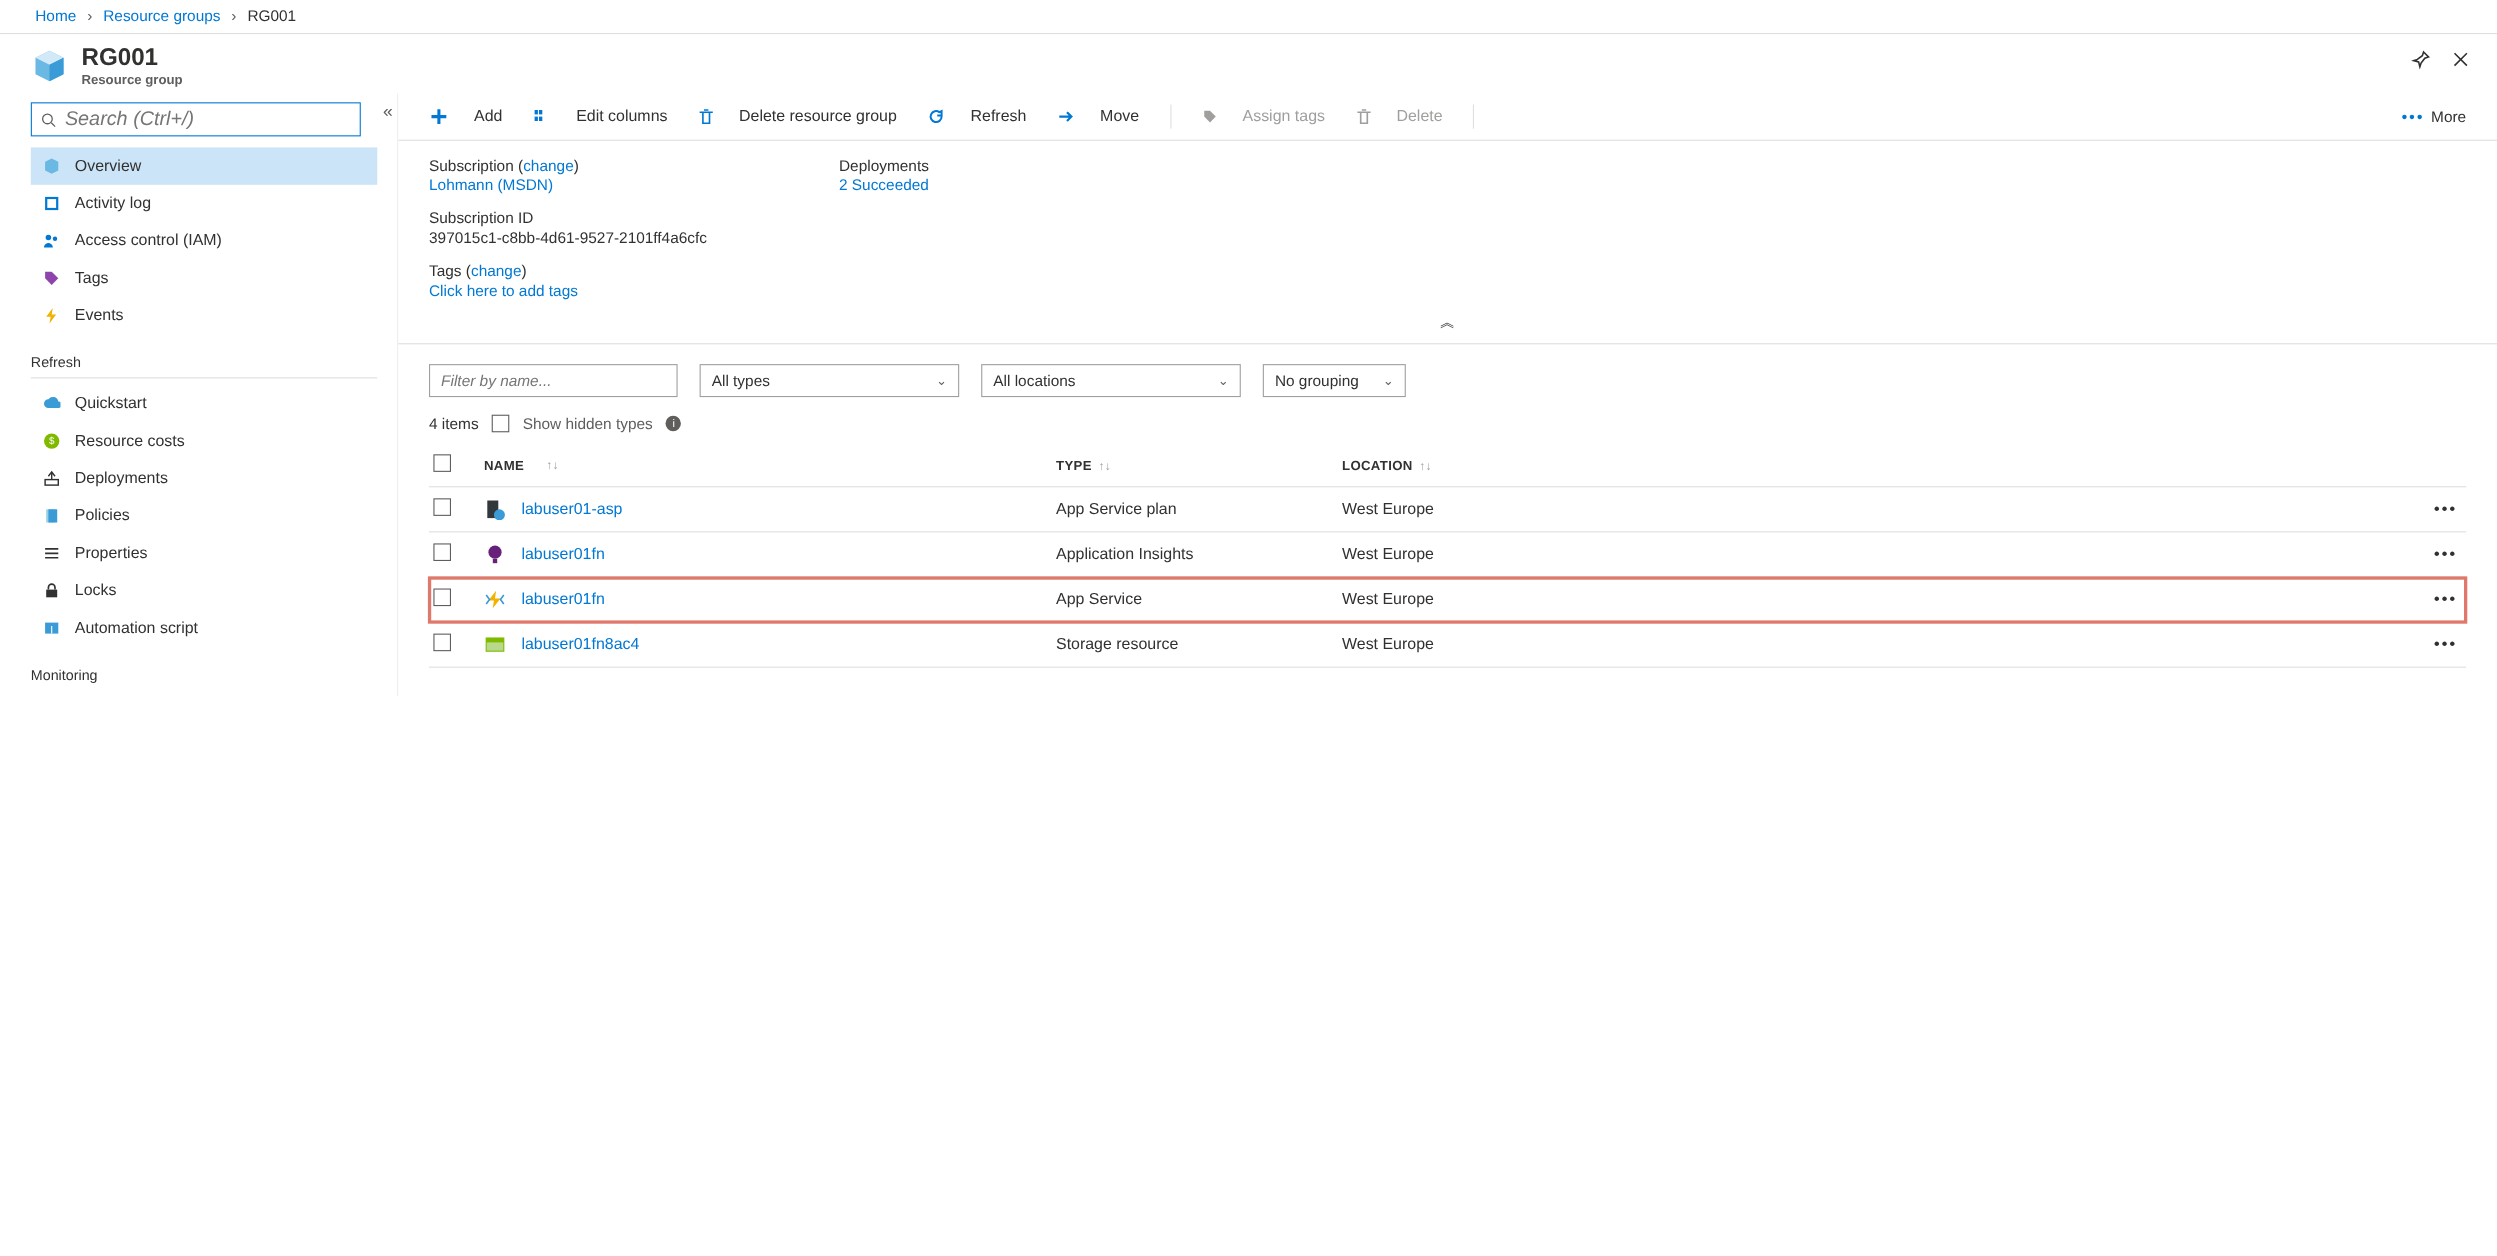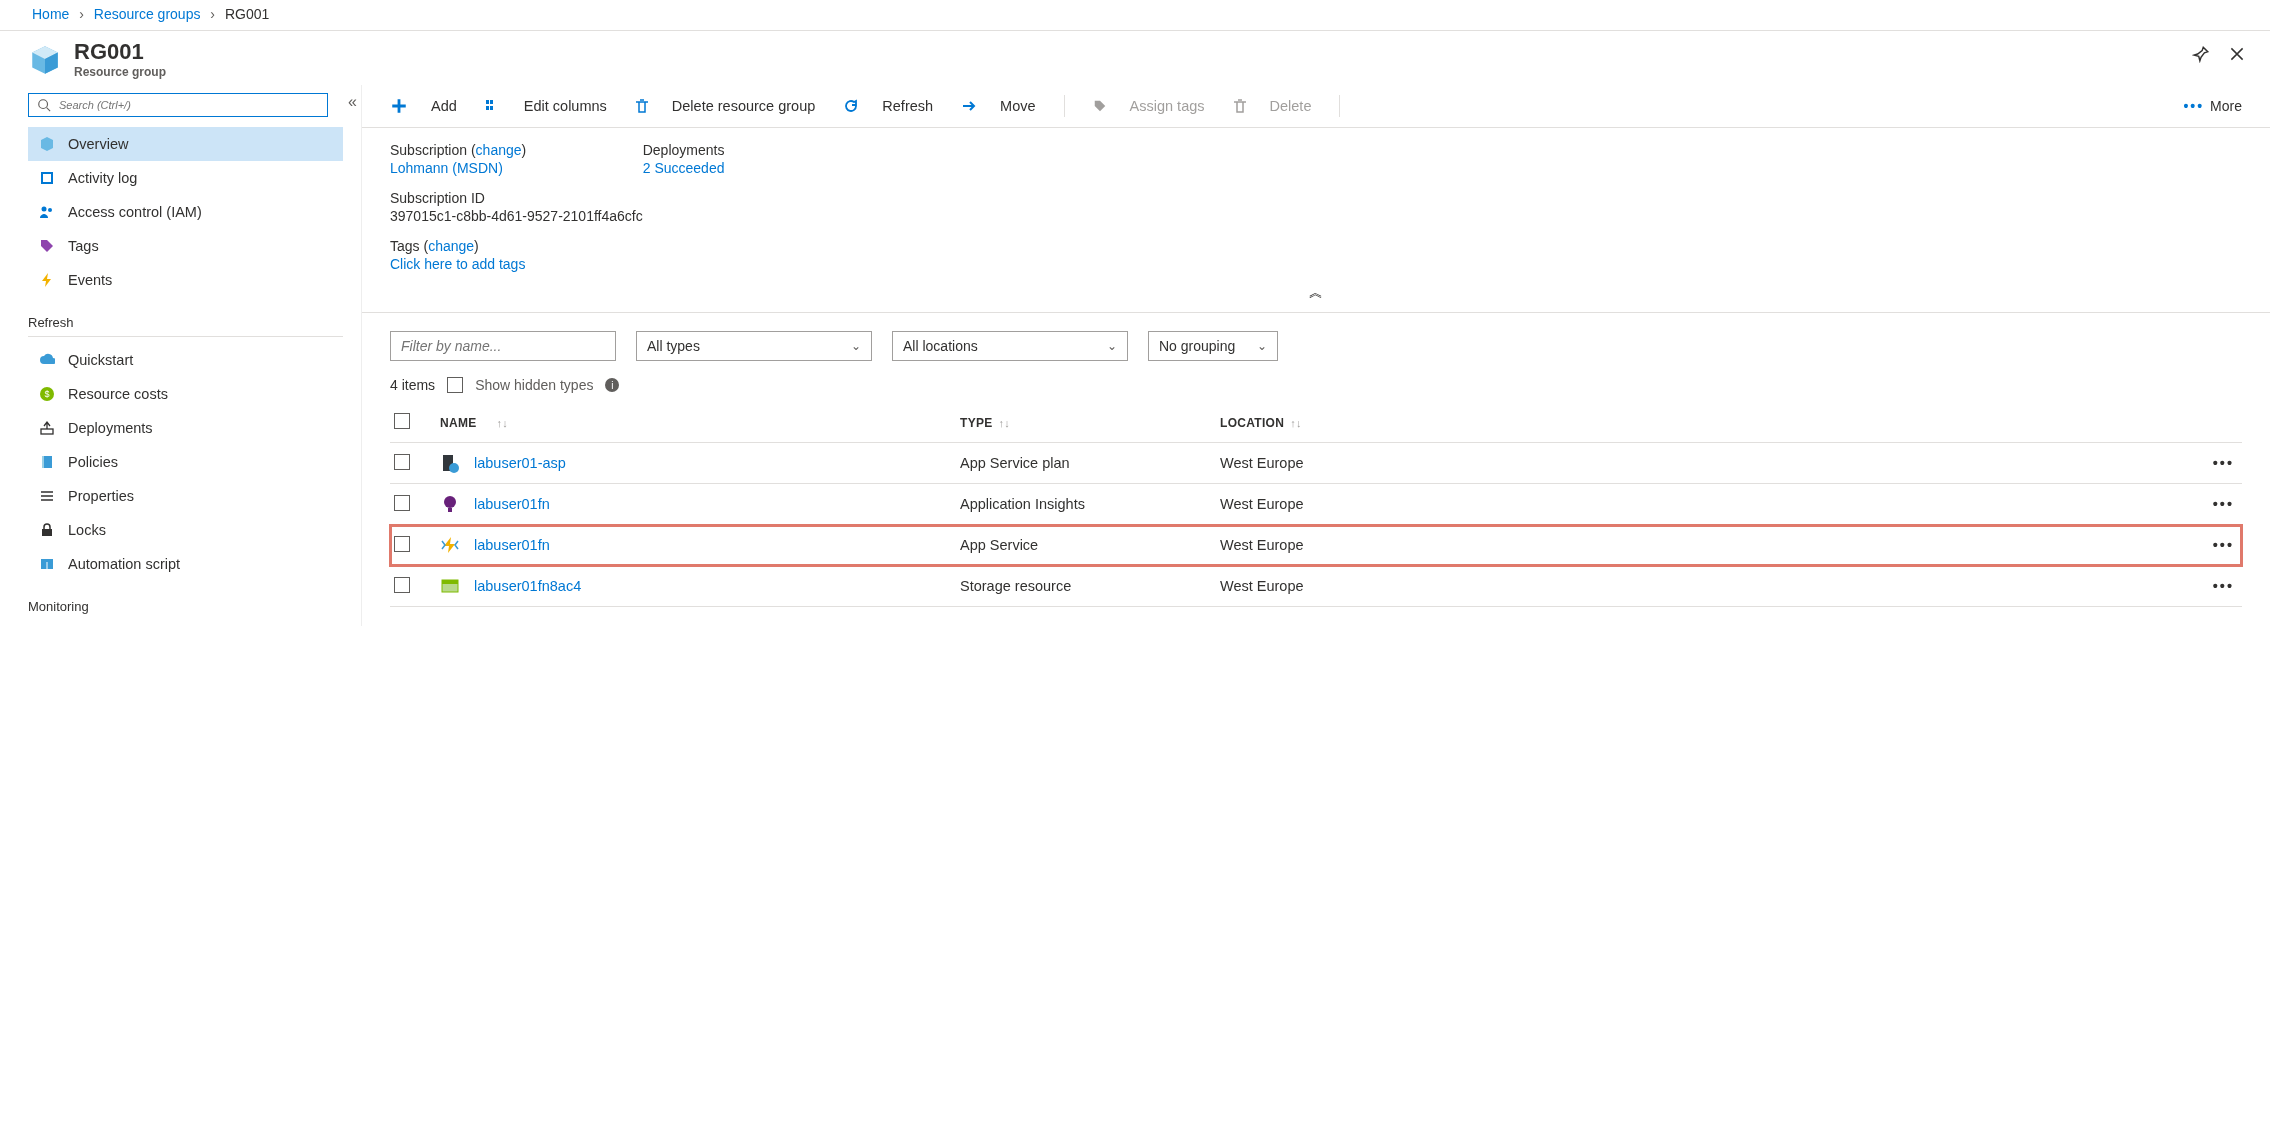--- a/index.html
+++ b/index.html
@@ -14,40 +14,40 @@
 .header-icon { width: 34px; height: 34px; margin-right: 12px; margin-top: 2px; }
 .header-title { font-size: 22px; font-weight: 600; line-height: 22px; }
 .header-subtitle { font-size: 12px; color: #605e5c; margin-top: 2px; font-weight: bold; }
 .header-actions { margin-left: auto; display: flex; gap: 18px; align-items: center; padding-top:4px;}
 .header-actions .icon-btn { width: 18px; height: 18px; cursor: pointer; color:#323130; }
 
 .body { display: flex; }
 .sidebar { width: 362px; padding: 8px 18px 0 28px; position: relative; border-right: 1px solid #eee; }
 .collapse-caret { position: absolute; top: 8px; right: 4px; font-size: 16px; color:#605e5c; cursor:pointer;}
 .search-box { display: flex; align-items:center; border: 1px solid #0078d4; padding: 4px 8px; width: 300px; }
-.search-box input { border: none; outline: none; width: 100%; font-style: italic; color: #605e5c; font-size:11px; }
+.search-box input { border: none; outline: none; width: 100%; font-style: italic; color: #605e5c; font-size:18px; }
 .search-box .si { width:14px; height:14px; color:#605e5c; margin-right:8px; }
 
 .nav-list { margin-top: 10px; }
 .nav-item { display:flex; align-items:center; gap:12px; padding:8px 10px; cursor:pointer; font-size:14.5px; }
 .nav-item.active { background:#cce4f7; }
 .nav-item .ic { width:18px; height:18px; display:inline-flex; align-items:center; justify-content:center; }
 .nav-section { font-size:13px; color:#323130; font-weight:400; padding:18px 0 6px 0; border-bottom:1px solid #e1dfdd; margin-bottom:6px;}
 
 .main { flex:1; }
 .toolbar { display:flex; align-items:center; gap:28px; padding:10px 28px; border-bottom:1px solid #e1dfdd; }
 .tb-item { display:flex; align-items:center; gap:23px; cursor:pointer; color:#323130; font-size:14.5px;}
 .tb-item.disabled { color:#a19f9d; }
 .tb-item .ic { color:#0078d4; display:inline-flex; }
 .tb-item.disabled .ic { color:#a19f9d; }
 .tb-sep { width:1px; height:22px; background:#e1dfdd; }
 .tb-more { margin-left:auto; display:flex; align-items:center; gap:6px; color:#323130; cursor:pointer;}
 .tb-more .dots { color:#0078d4; letter-spacing:2px; font-weight:bold; }
 
-.essentials { padding:14px 28px 8px 28px; display:flex; }
+.essentials { padding:14px 28px 8px 28px; display:flex; gap:120px; }
 .ess-col { display:flex; flex-direction:column; gap:14px; }
 .ess-item .label { font-size:14px; }
 .ess-item .label .chg::before { content:"("; }
 .ess-item .label .chg::after { content:")"; }
 .ess-item .val { margin-top:2px; }
 .ess-item .val.plain { color:#323130; }
 
 .collapse-row { text-align:center; padding:4px 0 10px 0; border-bottom:1px solid #e1dfdd; color:#323130; cursor:pointer;}
 
 .filters { display:flex; gap:20px; padding:18px 28px 8px 28px; align-items:flex-start; }

